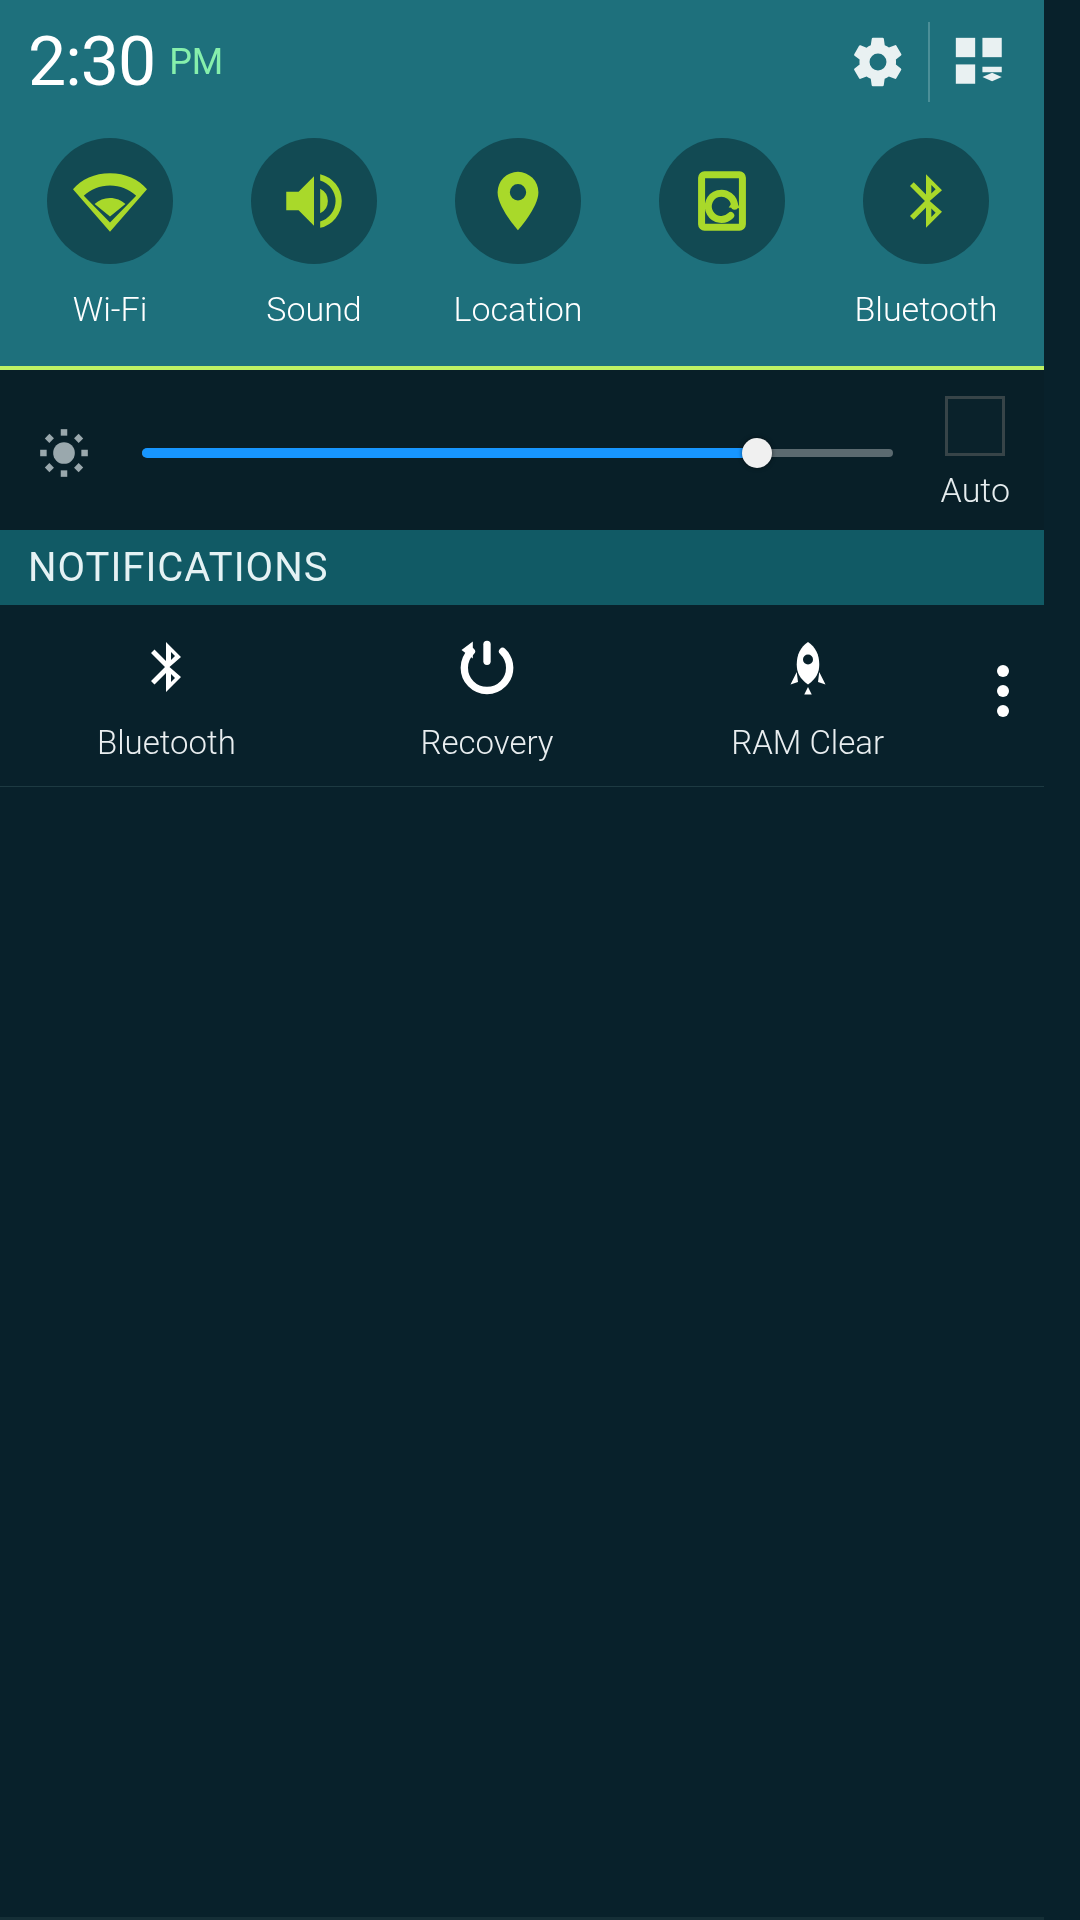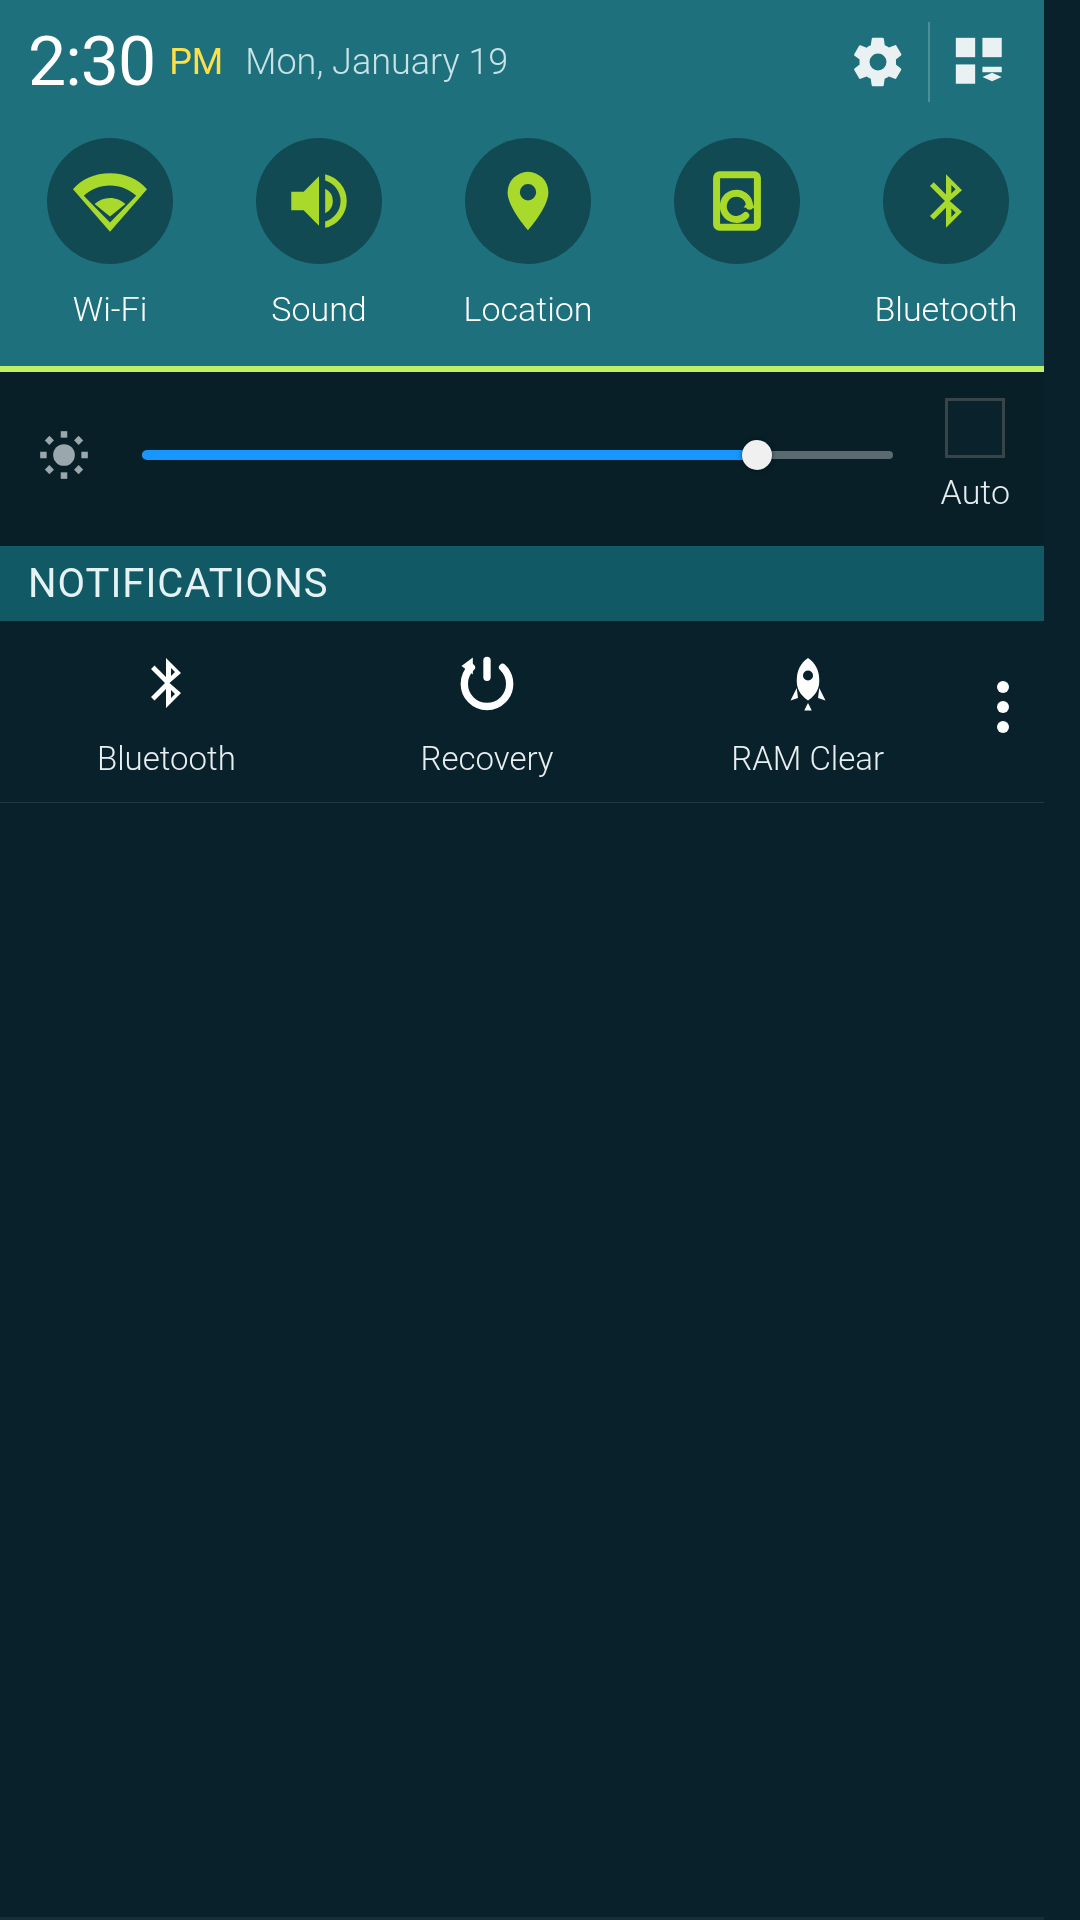--- a/index.html
+++ b/index.html
@@ -2,34 +2,34 @@
 <html><head>
 <meta charset="utf-8">
 <style>
   * { margin:0; padding:0; box-sizing:border-box; font-family: 'Roboto','Helvetica Neue',Arial,sans-serif; -webkit-font-smoothing:antialiased; }
   html,body { width:1080px; height:1920px; background:#08212b; overflow:hidden; }
   .panel { width:1044px; height:1920px; background:#08212b; display:flex; flex-direction:column; }
 
   
   .top { background:#1e707c; display:flex; align-items:center; padding:22px 28px 18px 28px; }
   .clock { color:#fff; font-size:68px; font-weight:400; letter-spacing:-1px; }
-  .ampm  { color:#fde047; font-size:36px; font-weight:400; margin-left:14px; }
+  .ampm  { color:#86efac; font-size:36px; font-weight:400; margin-left:14px; }
   .date  { color:#c8e3e6; font-size:36px; font-weight:300; margin-left:22px; }
   .top-spacer { flex:1; }
   .top-btn { width:72px; height:72px; display:flex; align-items:center; justify-content:center; }
   .vline { width:2px; height:80px; background:#4b8f98; margin:0 14px; }
 
   
-  .tiles { background:#1e707c; display:flex; justify-content:space-between; padding:18px 8px 34px 20px; border-bottom:6px solid #bef264; }
+  .tiles { background:#1e707c; display:flex; justify-content:space-between; padding:18px 28px 34px 20px; border-bottom:4px solid #bef264; }
   .tile  { width:180px; display:flex; flex-direction:column; align-items:center; }
   .tile-btn { width:126px; height:126px; border-radius:63px; background:#124a53; display:flex; align-items:center; justify-content:center; }
   .tile-label { color:#fff; font-size:34px; font-weight:300; margin-top:22px; text-align:center; line-height:46px; }
 
   
-  .brightness { background:#081f28; display:flex; align-items:center; padding:26px 34px 34px 34px; }
+  .brightness { background:#081f28; display:flex; align-items:center; padding:26px 34px 20px 34px; }
   .bright-icon { width:60px; height:60px; display:flex; align-items:center; justify-content:center; }
   .slider-wrap { flex:1; margin:0 48px 0 48px; position:relative; height:30px; display:flex; align-items:center; }
   .track      { position:absolute; left:0; right:0; height:8px; background:#5b6a70; border-radius:4px; }
   .fill       { position:absolute; left:0; height:10px; background:#1796ff; border-radius:5px; }
   .thumb      { position:absolute; width:30px; height:30px; background:#f0f0f0; border-radius:15px; transform:translateX(-50%); box-shadow:0 0 4px rgba(0,0,0,.5); }
   .auto-wrap  { display:flex; flex-direction:column; align-items:center; }
   .auto-box   { width:60px; height:60px; border:3px solid #374448; background:#0a222b; }
   .auto-label { color:#e5ecee; font-size:34px; font-weight:300; margin-top:14px; }
 
   
@@ -49,21 +49,20 @@
   svg { display:block; }
 </style>
 </head>
 <body>
 
 <div class="panel">
 
   <div class="top">
     <span class="clock">2:30</span>
     <span class="ampm">PM</span>
-    <span class="date">Mon, January 19</span>
     <div class="top-spacer"></div>
     <div class="top-btn">
       <span>
         <svg width="58" height="58" viewBox="0 0 24 24" fill="#e9f1f2">
           <path d="M19.4 13a7.5 7.5 0 0 0 .06-1 7.5 7.5 0 0 0-.06-1l2.11-1.65a.5.5 0 0 0 .12-.64l-2-3.46a.5.5 0 0 0-.61-.22l-2.49 1a7.3 7.3 0 0 0-1.73-1l-.38-2.65A.5.5 0 0 0 13.92 2h-4a.5.5 0 0 0-.5.42L9 5.07a7.3 7.3 0 0 0-1.73 1l-2.49-1a.5.5 0 0 0-.61.22l-2 3.46a.5.5 0 0 0 .12.64L4.4 11a7.5 7.5 0 0 0-.06 1 7.5 7.5 0 0 0 .06 1l-2.11 1.65a.5.5 0 0 0-.12.64l2 3.46a.5.5 0 0 0 .61.22l2.49-1a7.3 7.3 0 0 0 1.73 1l.38 2.65a.5.5 0 0 0 .5.42h4a.5.5 0 0 0 .5-.42l.38-2.65a7.3 7.3 0 0 0 1.73-1l2.49 1a.5.5 0 0 0 .61-.22l2-3.46a.5.5 0 0 0-.12-.64ZM12 15.5A3.5 3.5 0 1 1 15.5 12 3.5 3.5 0 0 1 12 15.5Z"></path>
         </svg>
       </span>
     </div>
     <div class="vline"></div>
     <div class="top-btn">

